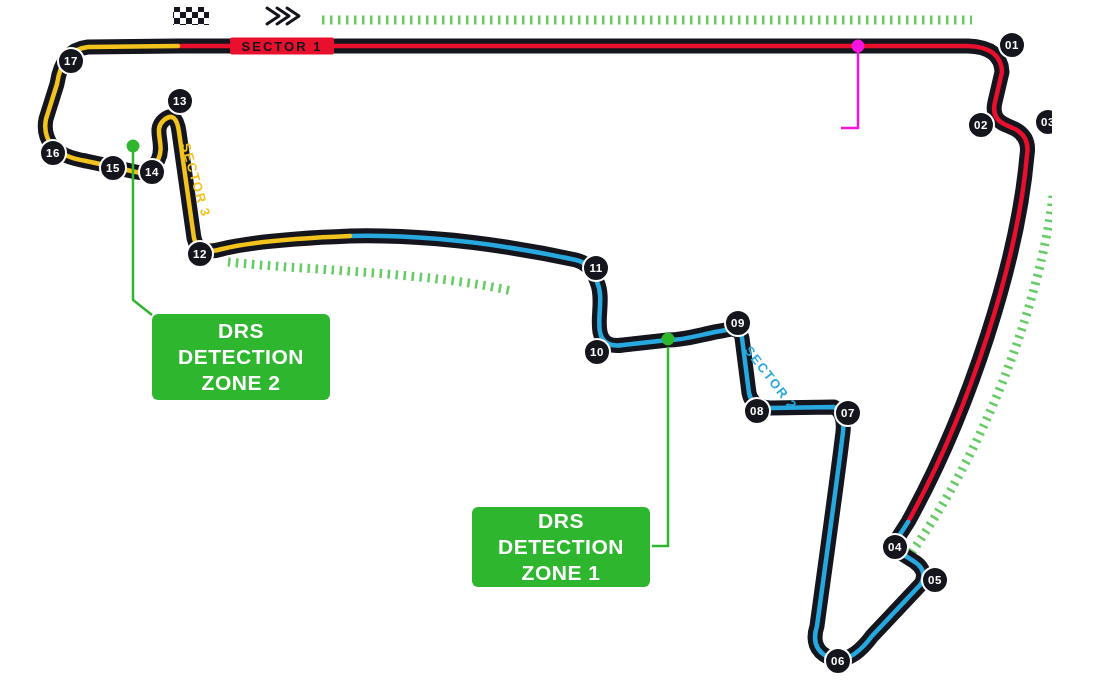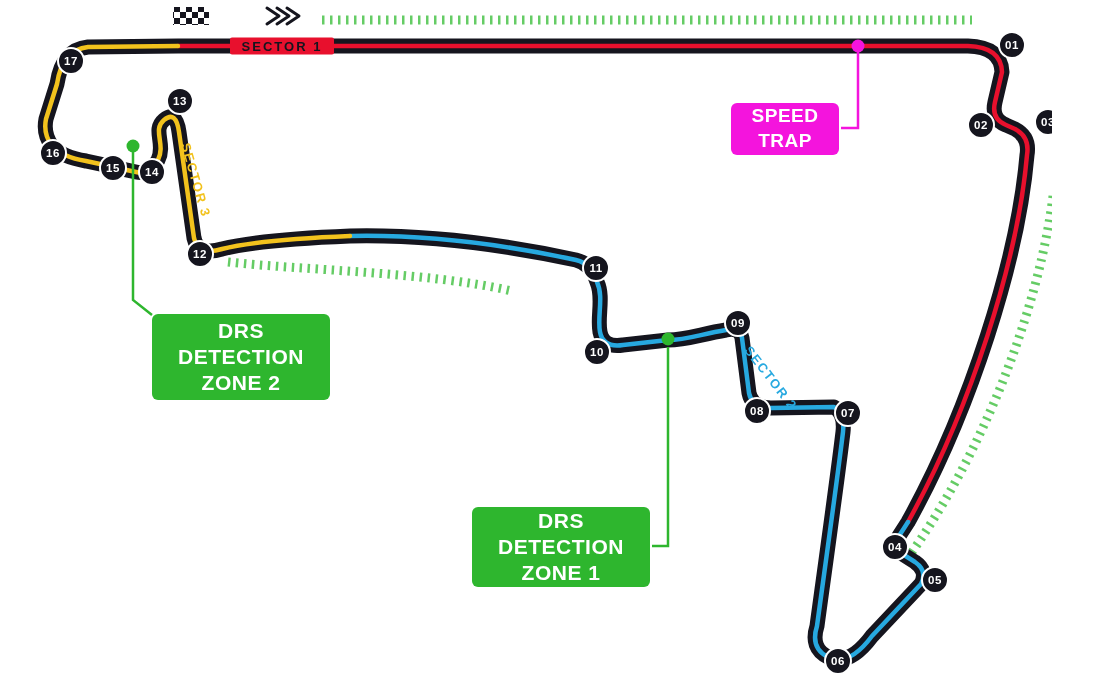--- a/index.html
+++ b/index.html
@@ -98,24 +98,20 @@
         <text x="152" y="172" dy="0.36em" text-anchor="middle" class="turn-num" fill="#ffffff">14</text>
         <circle cx="113" cy="168" r="13" fill="#15151e" stroke="#ffffff" stroke-width="2"></circle>
         <text x="113" y="168" dy="0.36em" text-anchor="middle" class="turn-num" fill="#ffffff">15</text>
         <circle cx="53" cy="153" r="13" fill="#15151e" stroke="#ffffff" stroke-width="2"></circle>
         <text x="53" y="153" dy="0.36em" text-anchor="middle" class="turn-num" fill="#ffffff">16</text>
         <circle cx="71" cy="61" r="13" fill="#15151e" stroke="#ffffff" stroke-width="2"></circle>
         <text x="71" y="61" dy="0.36em" text-anchor="middle" class="turn-num" fill="#ffffff">17</text>
       </g>
   </svg>
 
-  <div class="label-box label-speed-trap" style="background: rgb(244, 20, 221);">
-    <span>SPEED
-TRAP</span>
-  </div>
 
   <div class="label-box label-drs2" style="background: rgb(46, 182, 46);">
     <span>DRS
 DETECTION
 ZONE 2</span>
   </div>
 
   <div class="label-box label-drs1" style="background: rgb(46, 182, 46);">
     <span>DRS
 DETECTION

